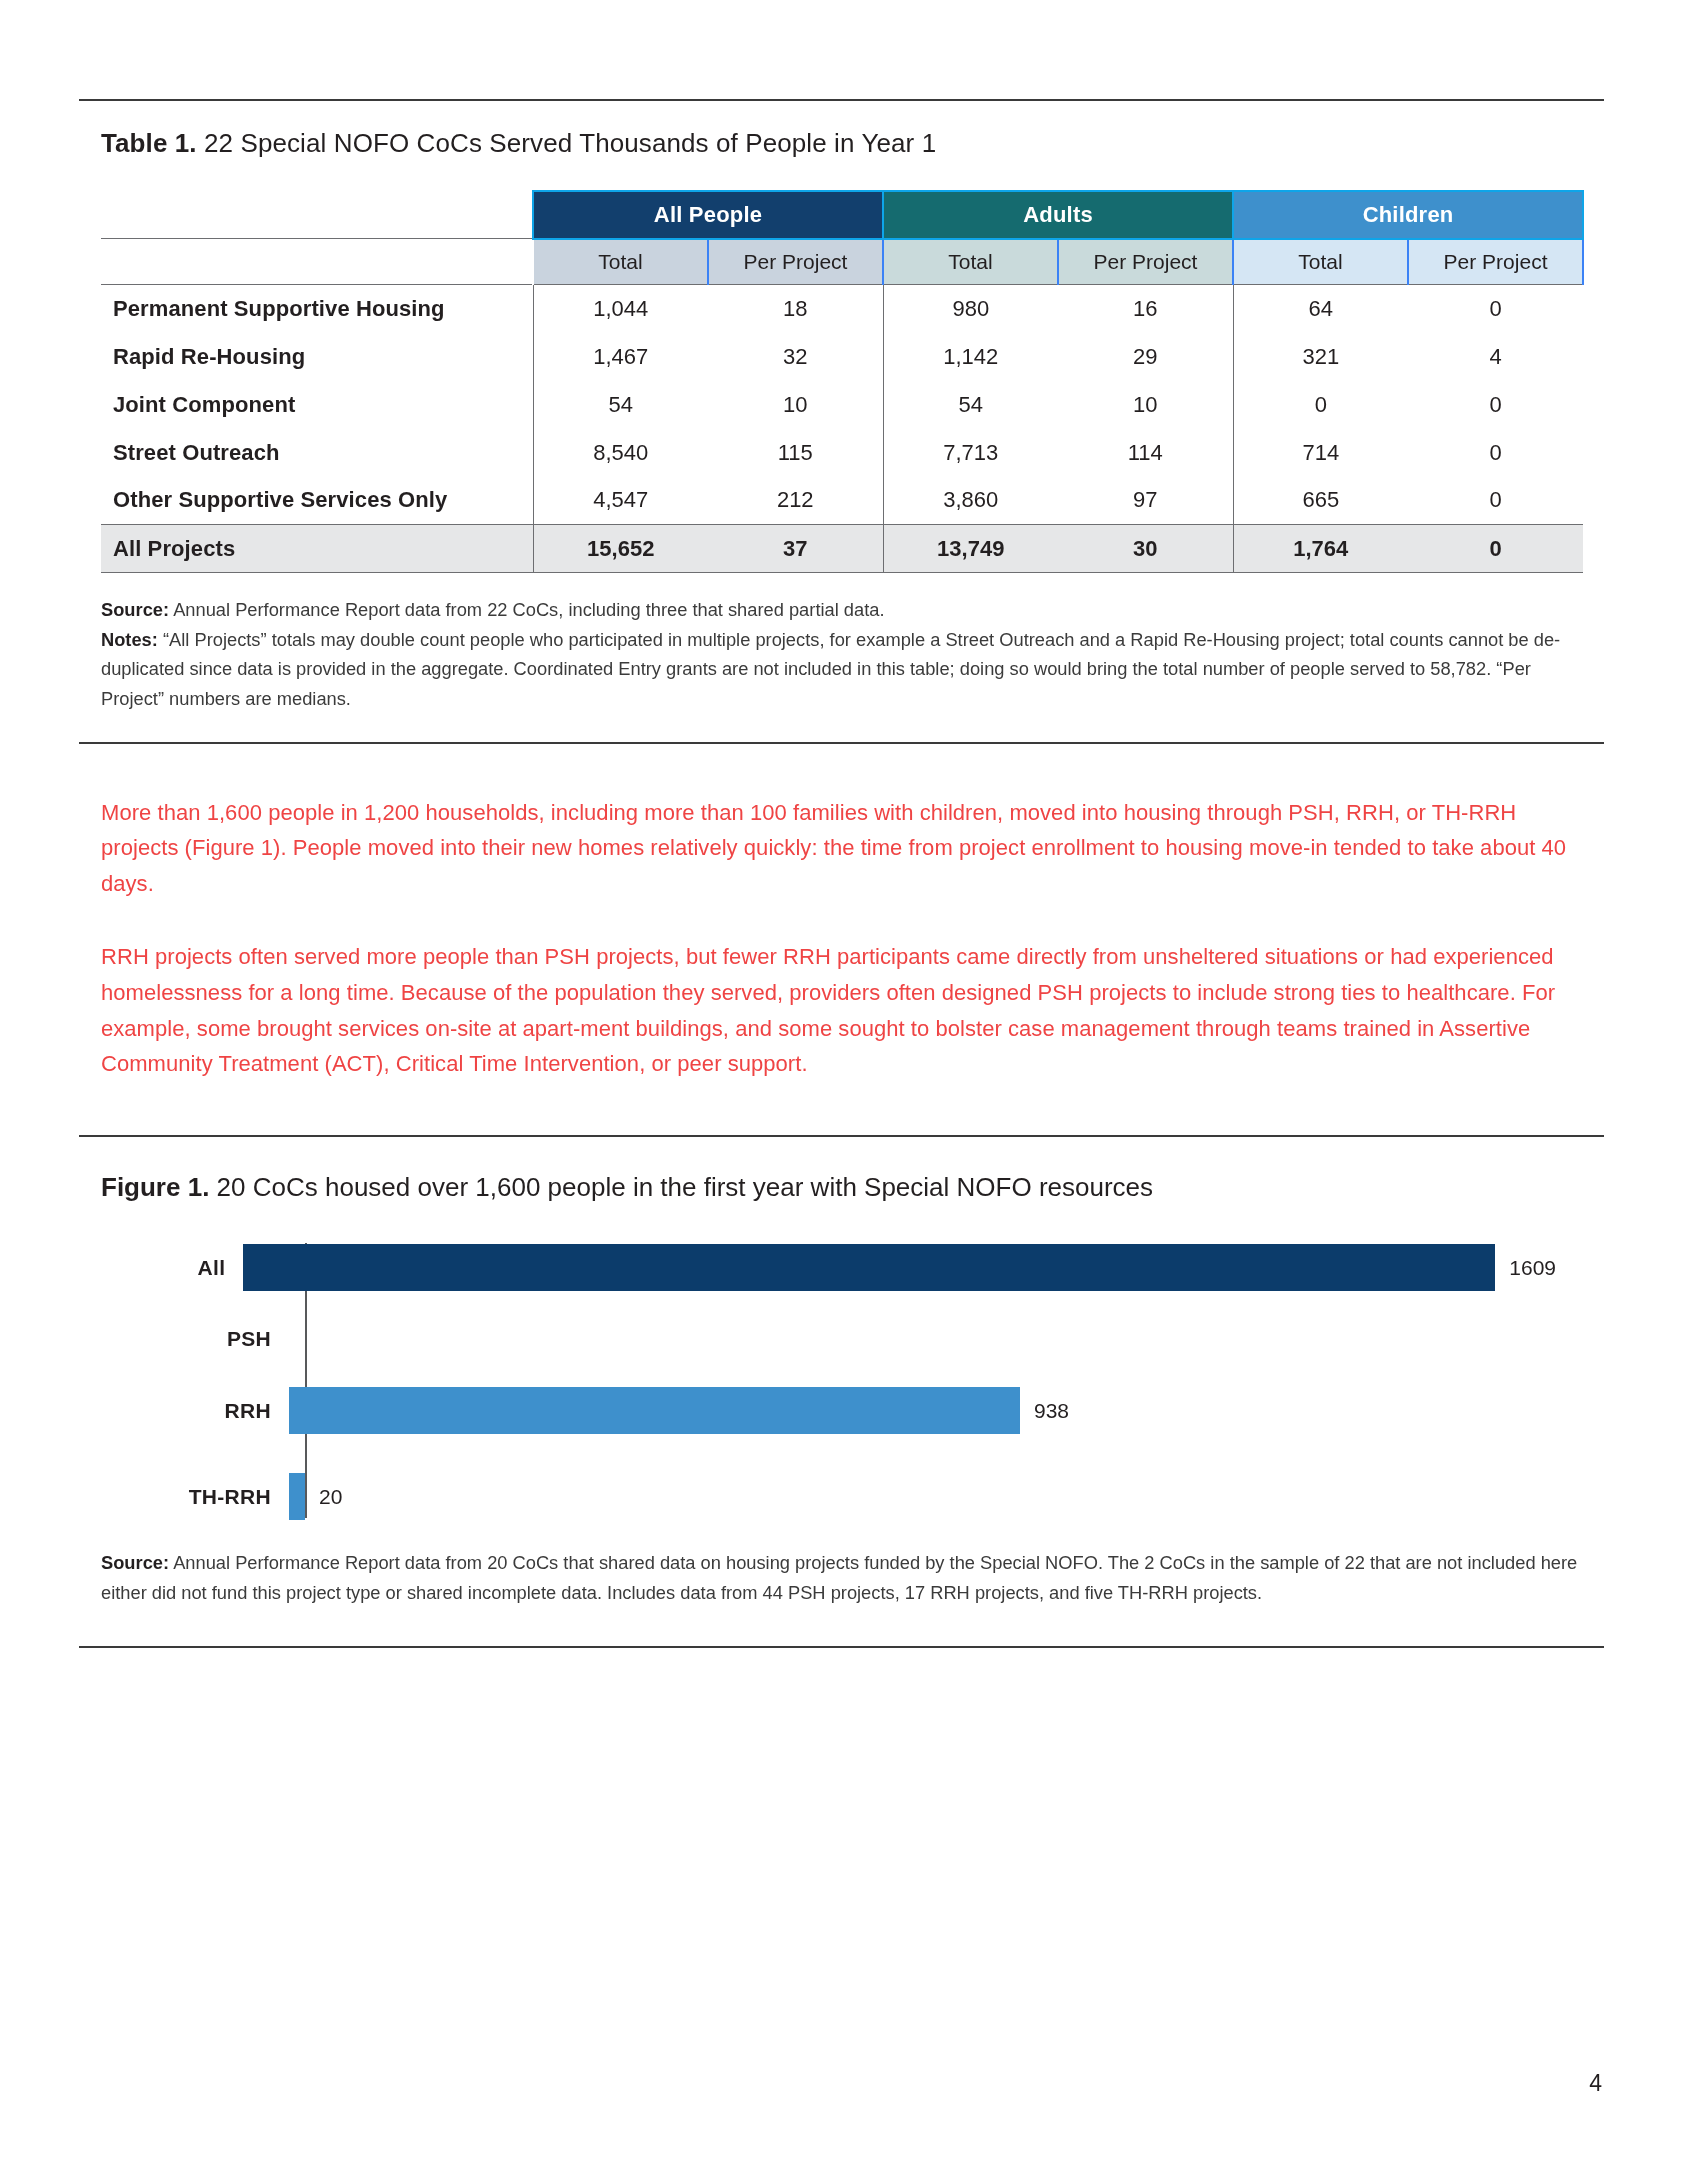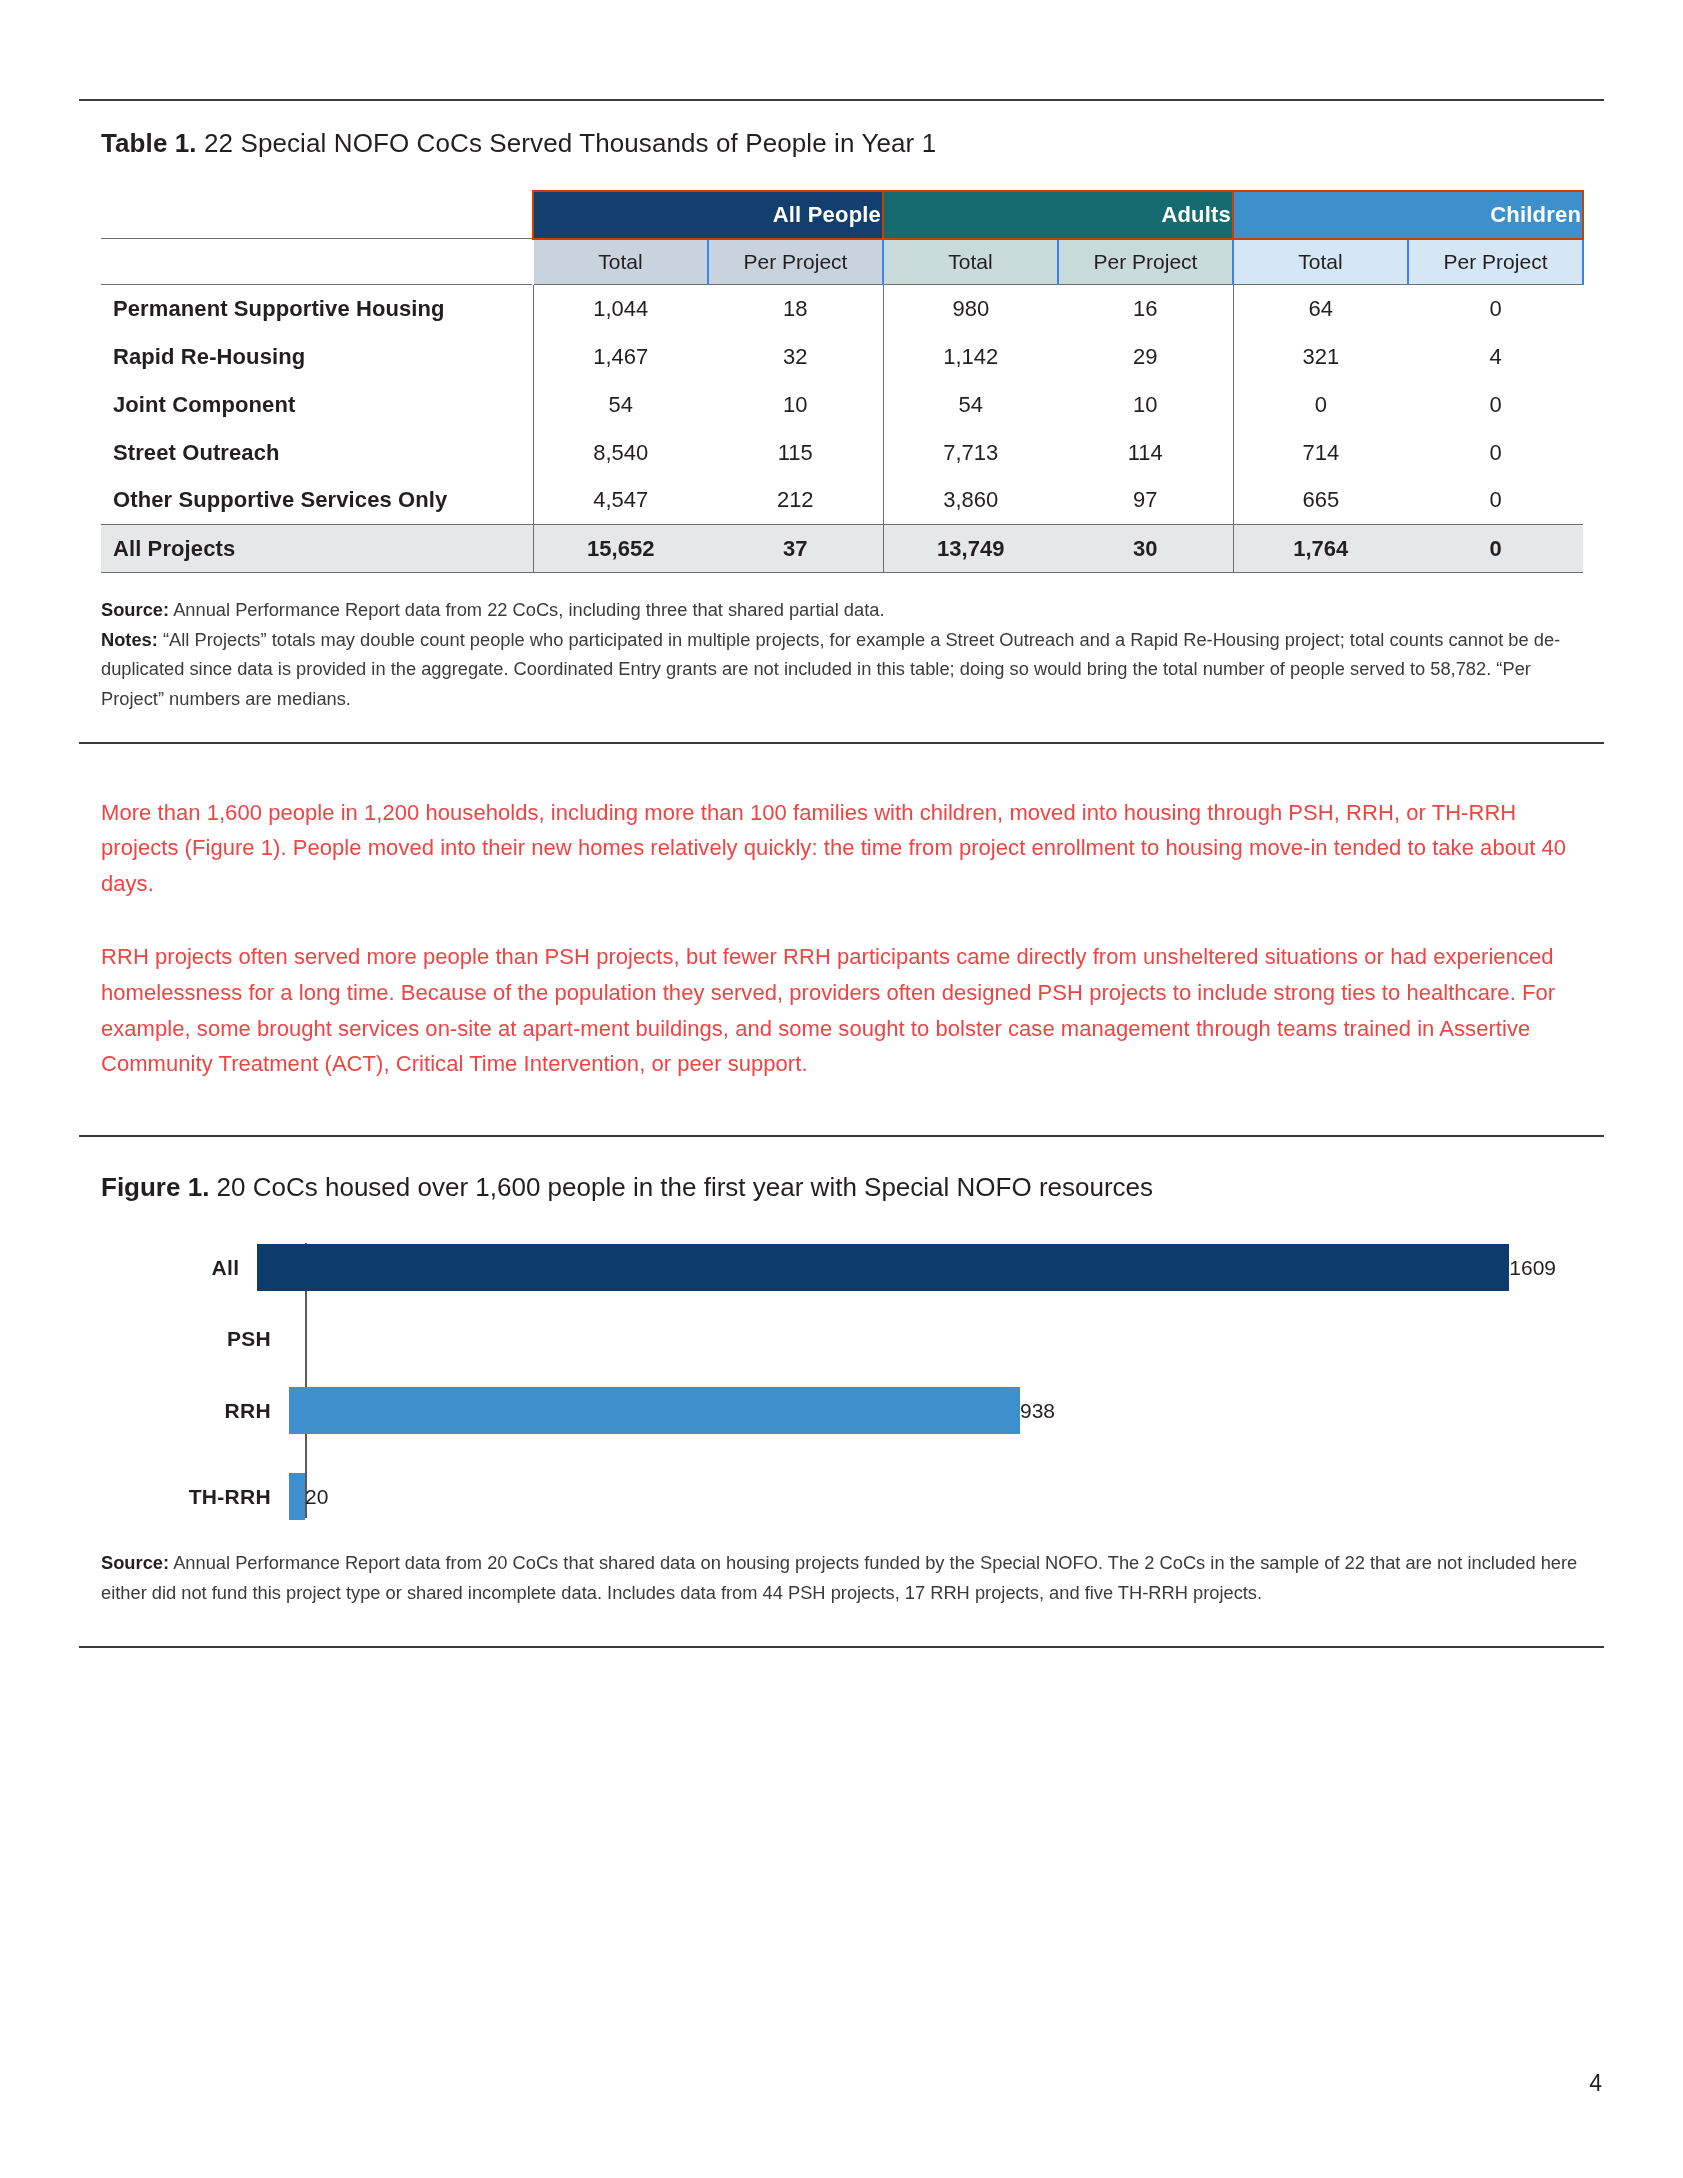--- a/index.html
+++ b/index.html
@@ -56,24 +56,24 @@
     margin-left: 22px;
     table-layout: fixed;
   }
   table.data col.c-label { width: 432px; }
   table.data col.c-num { width: 175px; }
 
   .grp-head {
     color: #ffffff;
     font-weight: 700;
     font-size: 22px;
-    text-align: right;
+    text-align: center;
     height: 48px;
     letter-spacing: 0.2px;
-    border: 2px solid #c2410c;
+    border: 2px solid #0ea5e9;
   }
   .grp-all { background: #123f6d; }
   .grp-adults { background: #156b6f; }
   .grp-children { background: #3e90cc; }
   .grp-blank { background: #ffffff; border: none; }
 
   .sub-head {
     font-size: 21px;
     font-weight: 400;
     text-align: center;
@@ -200,20 +200,21 @@
     align-items: center;
   }
   .bar {
     height: 47px;
     background: #3e90cc;
   }
   .bar.dark { background: #0c3c6b; }
   .bar-value {
     font-size: 21px;
     color: #231f20;
+    padding-left: 14px;
     white-space: nowrap;
   }
 
   .fig-notes {
     width: 1483px;
     margin-left: 22px;
     margin-top: 24px;
     font-size: 18.3px;
     line-height: 1.62;
     color: #3b3b3b;

